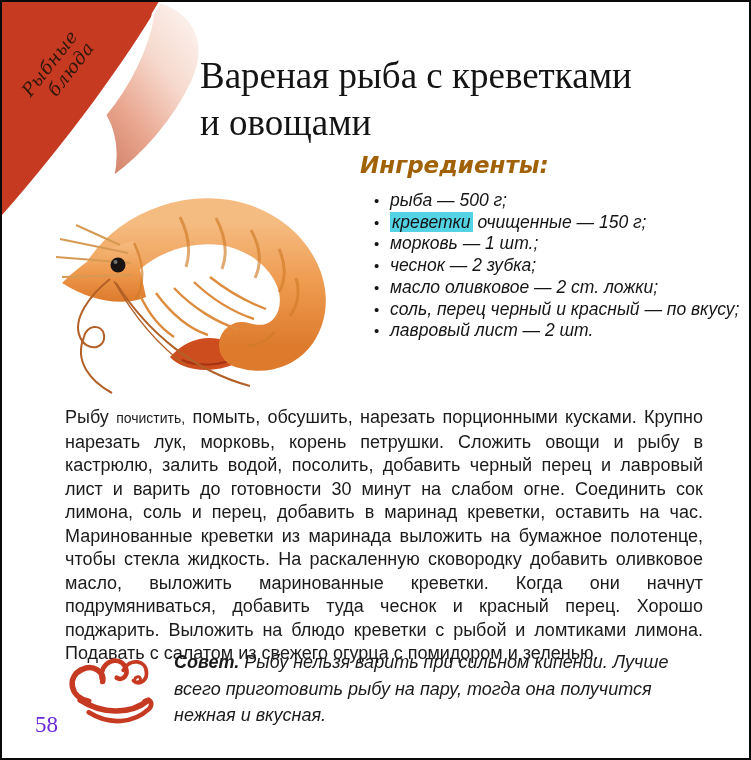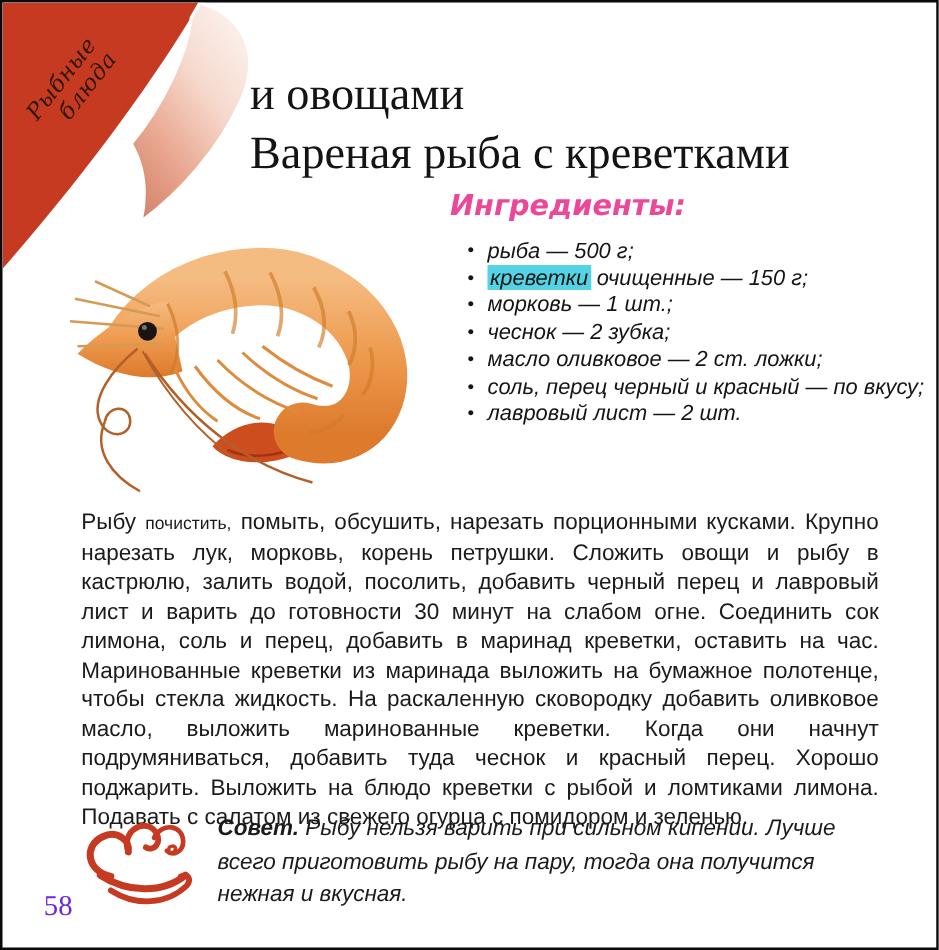--- a/index.html
+++ b/index.html
@@ -35,21 +35,21 @@
     font-size:37px;line-height:47px;color:#141414;
   }
   .title span{display:block;}
   
   .shrimp{position:absolute;left:30px;top:183px;width:330px;height:230px;}
   
   .ingredients{position:absolute;left:358px;top:150px;width:385px;}
   .ingredients h2{
     margin:0 0 9px 0;
     font-family:"DejaVu Sans",sans-serif;
-    font-style:italic;font-weight:700;font-size:23px;color:#ec4899;
+    font-style:italic;font-weight:700;font-size:23px;color:#a16207;
   }
   .ingredients ul{list-style:none;margin:12px;padding:0;}
   .ingredients li{
     position:relative;padding-left:18px;
     font-style:italic;font-size:17.5px;line-height:21.7px;
     color:#151515;white-space:nowrap;
   }
   .ingredients li::before{
     content:"\2022";position:absolute;left:2px;top:0;
     font-style:normal;font-size:15px;
@@ -92,22 +92,22 @@
     <path d="M0,0 L158,0 C124,58 66,138 0,213 Z" fill="var(--accent)"></path>
     <path d="M158,0 C196,12 206,44 191,78 C173,118 141,153 111,175 C116,151 113,130 103,113 C127,84 147,44 151,12 Z" fill="url(#curlG)" stroke="#ffffff" stroke-width="2.5" stroke-linejoin="round"></path>
   </svg>
 
   <div class="corner-label">
     <span class="cl cl1">Рыбные</span>
     <span class="cl cl2">блюда</span>
   </div>
 
   <h1 class="title">
+    <span>Вареная рыба с креветками</span>
     <span>и овощами</span>
-    <span>Вареная рыба с креветками</span>
   </h1>
 
   <svg class="shrimp" viewBox="0 0 330 230" xmlns="http://www.w3.org/2000/svg" aria-hidden="true">
     <defs>
       <linearGradient id="shBody" x1="0" y1="0" x2="0" y2="1">
         <stop offset="0" stop-color="#f5bc82"></stop>
         <stop offset="0.5" stop-color="#ee9a4e"></stop>
         <stop offset="1" stop-color="#dd7a2c"></stop>
       </linearGradient>
     </defs>

